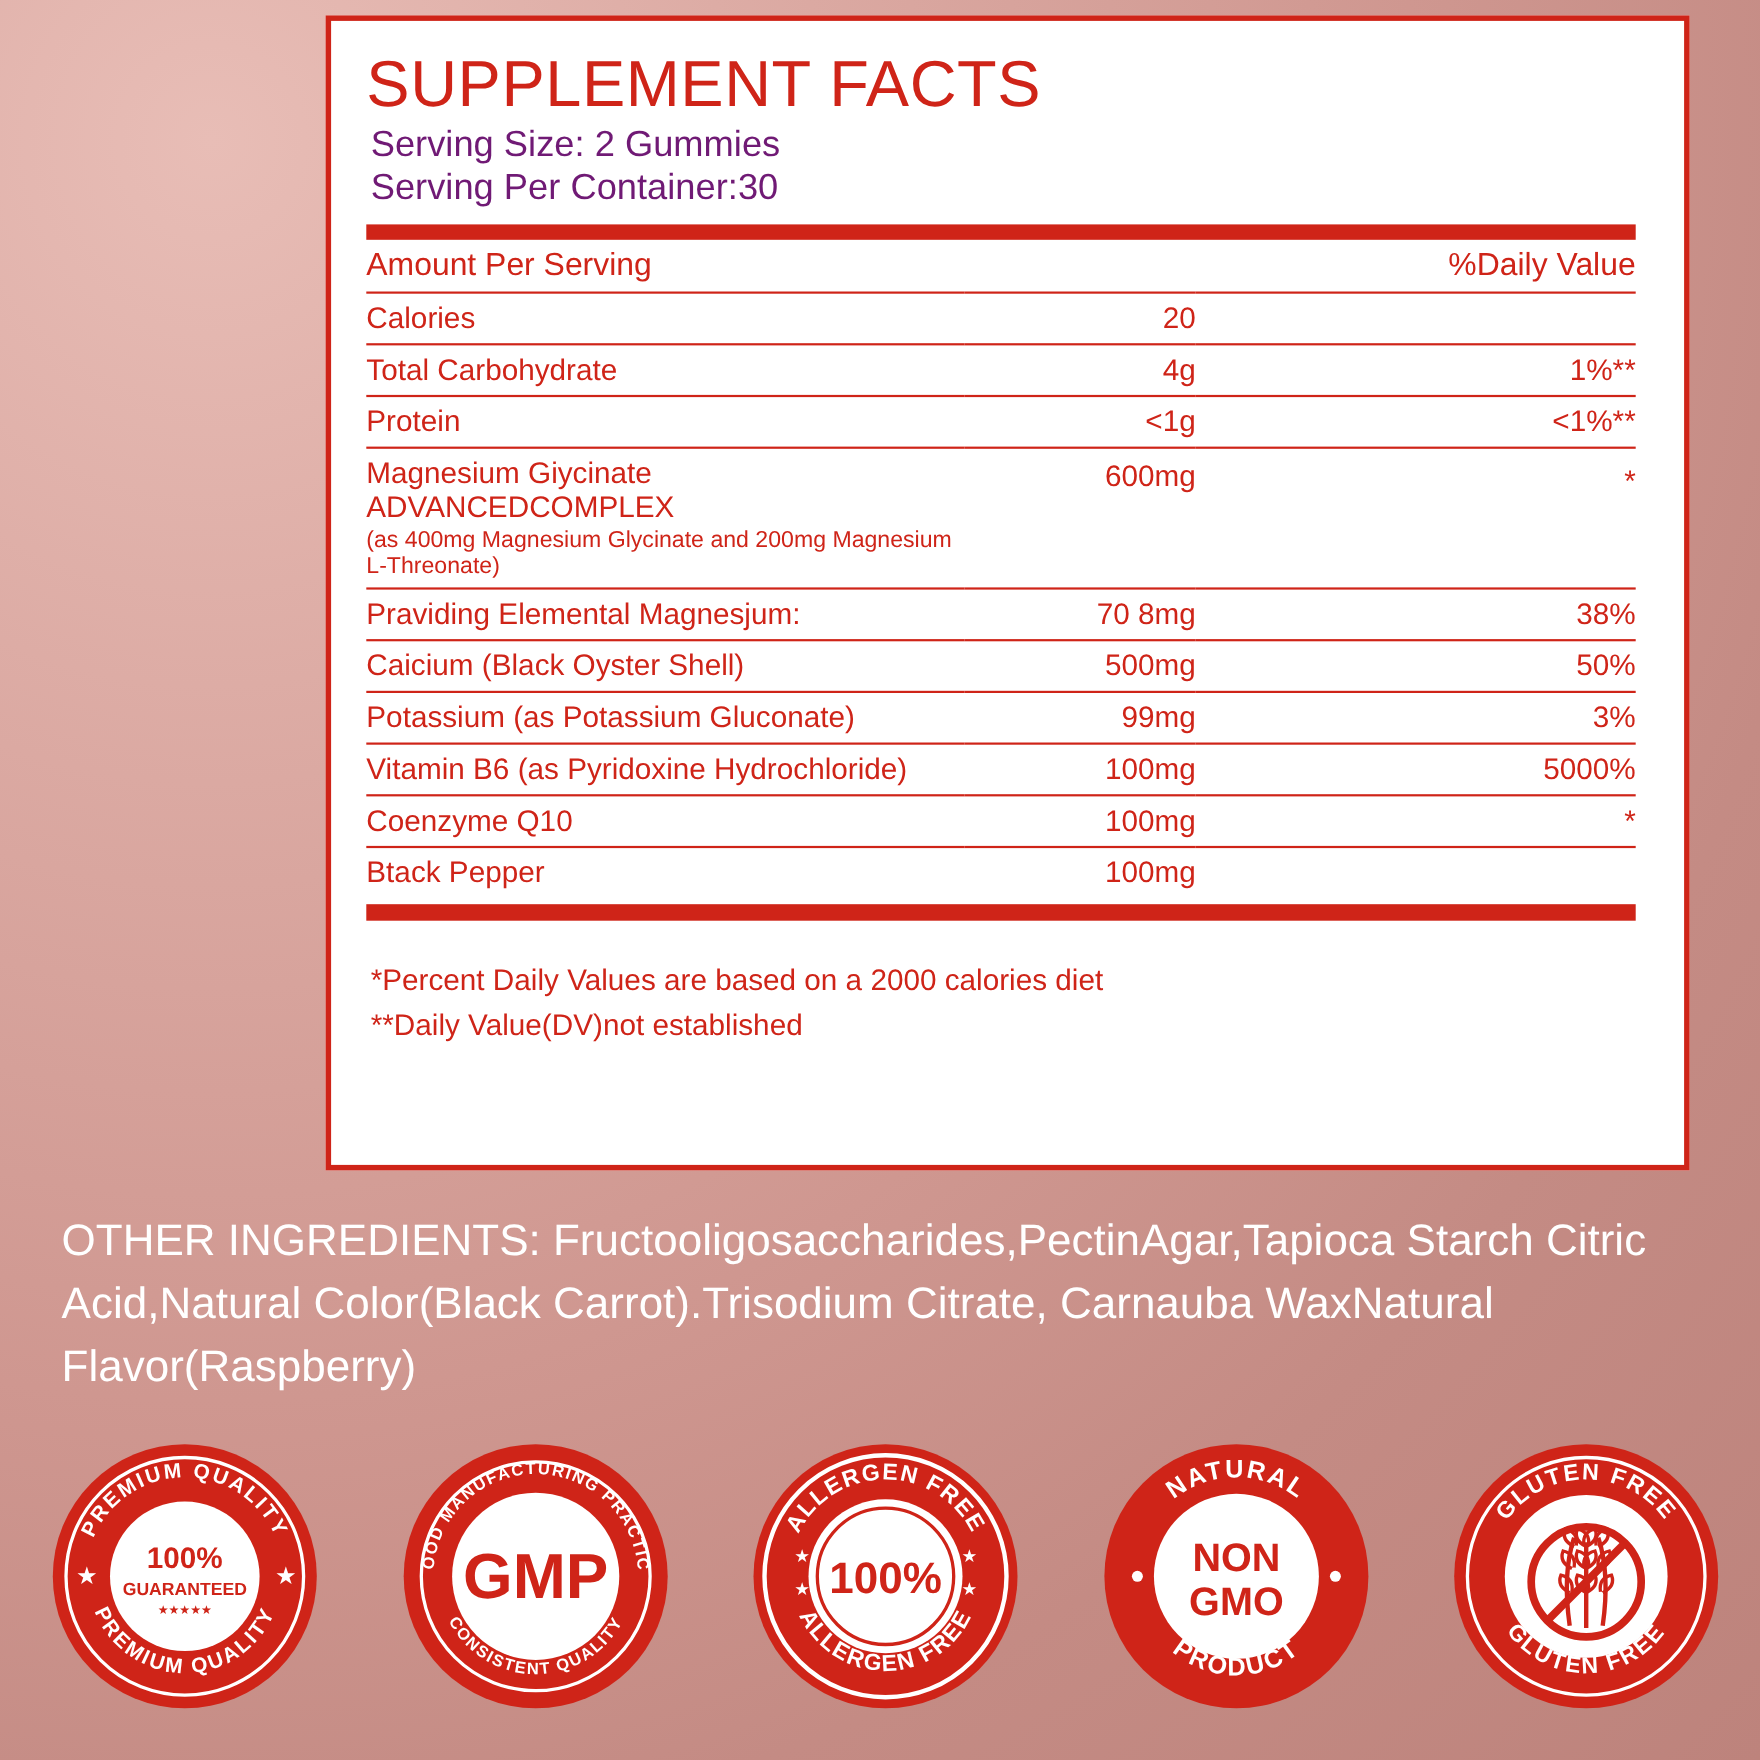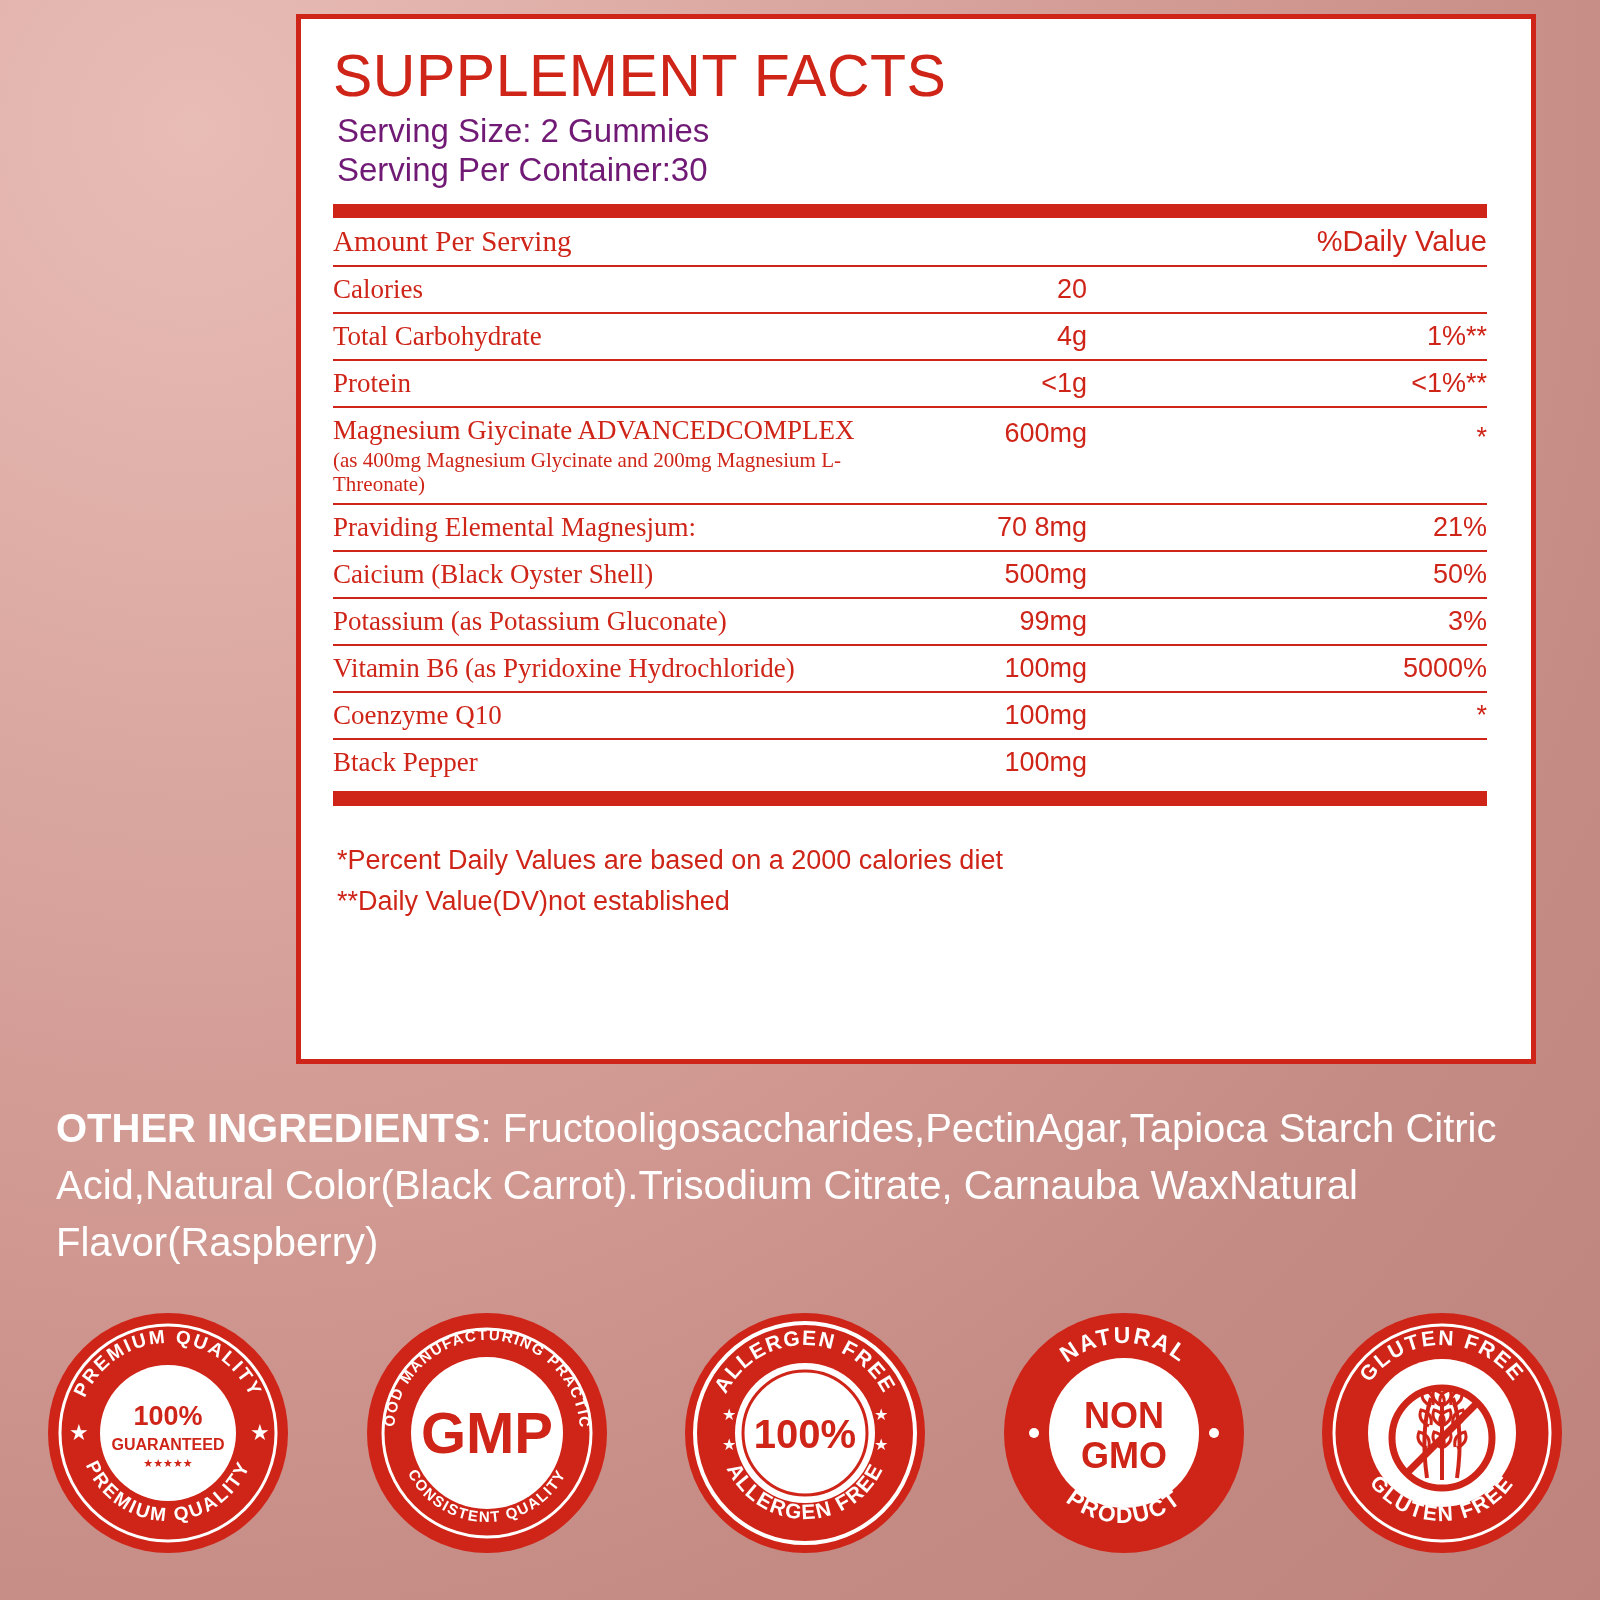--- a/index.html
+++ b/index.html
@@ -65,21 +65,20 @@
     padding: 7px 0 7px 0;
     vertical-align: middle;
   }
   table#facts-table tr:last-child td {
     border-bottom: none;
   }
   td.c-name {
     text-align: left;
     font-size: 27px;
     padding-left: 4px;
-    font-family: Liberation Serif, serif;
   }
   td.c-amt {
     text-align: right;
     font-size: 27px;
     width: 210px;
     padding-right: 18px;
   }
   td.c-dv {
     text-align: right;
     font-size: 27px;
@@ -121,21 +120,21 @@
   #other-ingredients {
     position: absolute;
     left: 56px;
     top: 1100px;
     width: 1500px;
     color: #ffffff;
     font-size: 40px;
     line-height: 1.42;
   }
   #other-ingredients .oi-label {
-    font-weight: bold;
+    font-weight: normal;
     margin-top: 40px;
   }
 
   
   #badges {
     position: absolute;
     left: 45px;
     top: 1298px;
     width: 1520px;
     height: 270px;
@@ -200,21 +199,21 @@
           <span>Magnesium Giycinate ADVANCEDCOMPLEX</span>
           <span class="sub-note">(as 400mg Magnesium Glycinate and 200mg Magnesium L-Threonate)</span>
         </td>
         <td class="c-amt" style="vertical-align:top; padding-top:10px;">600mg</td>
         <td class="c-dv" style="vertical-align:top; padding-top:14px;">*</td>
       </tr>
 
       <tr>
         <td class="c-name">Praviding Elemental Magnesjum:</td>
         <td class="c-amt">70 8mg</td>
-        <td class="c-dv">21%</td>
+        <td class="c-dv">38%</td>
       </tr>
 
       <tr>
         <td class="c-name">Caicium (Black Oyster Shell)</td>
         <td class="c-amt">500mg</td>
         <td class="c-dv">50%</td>
       </tr>
 
 
       <tr>

